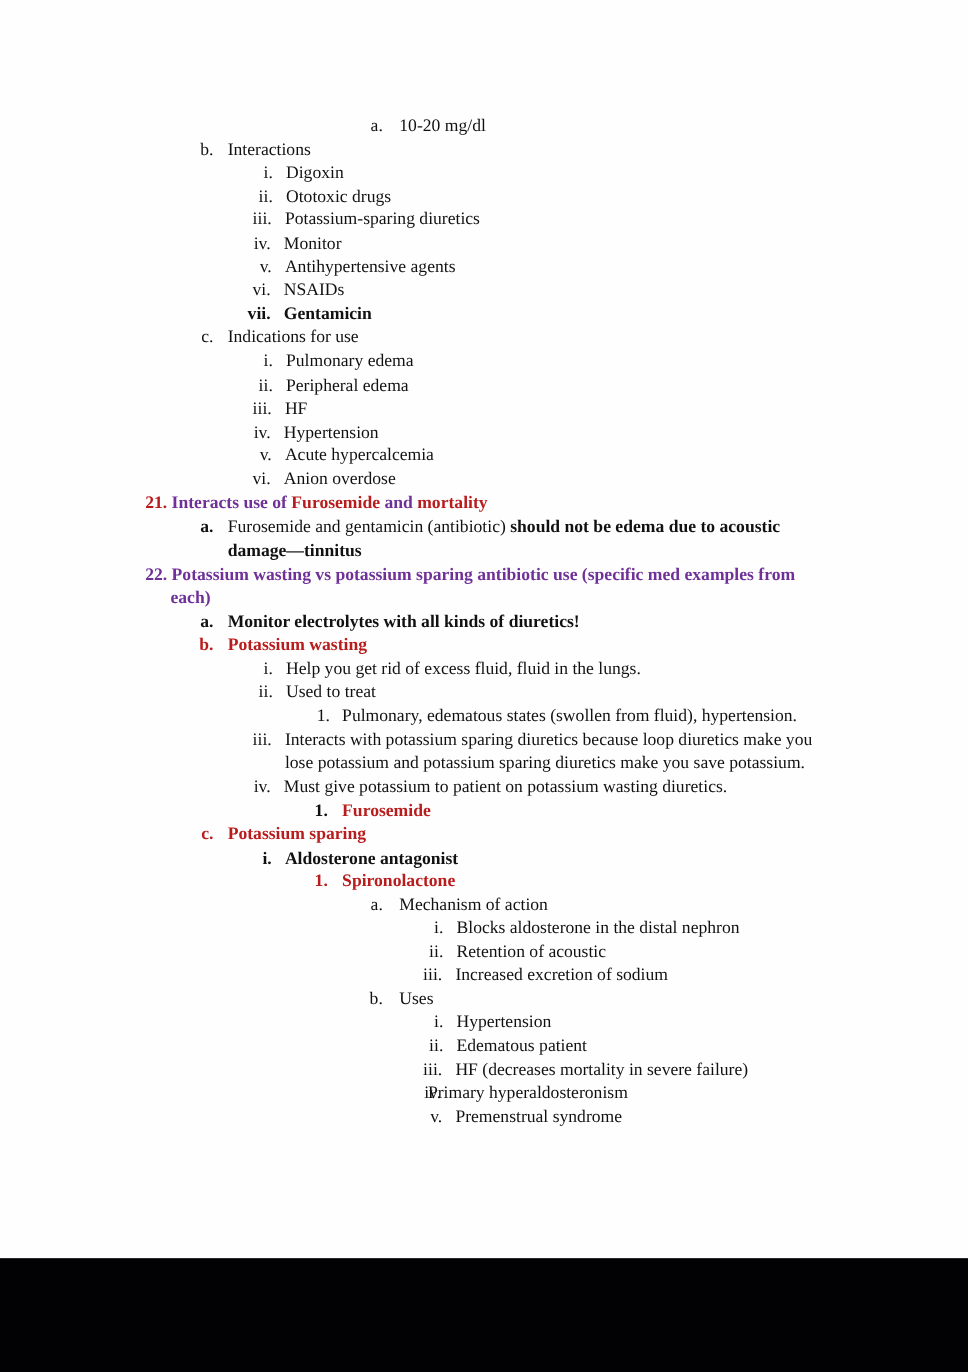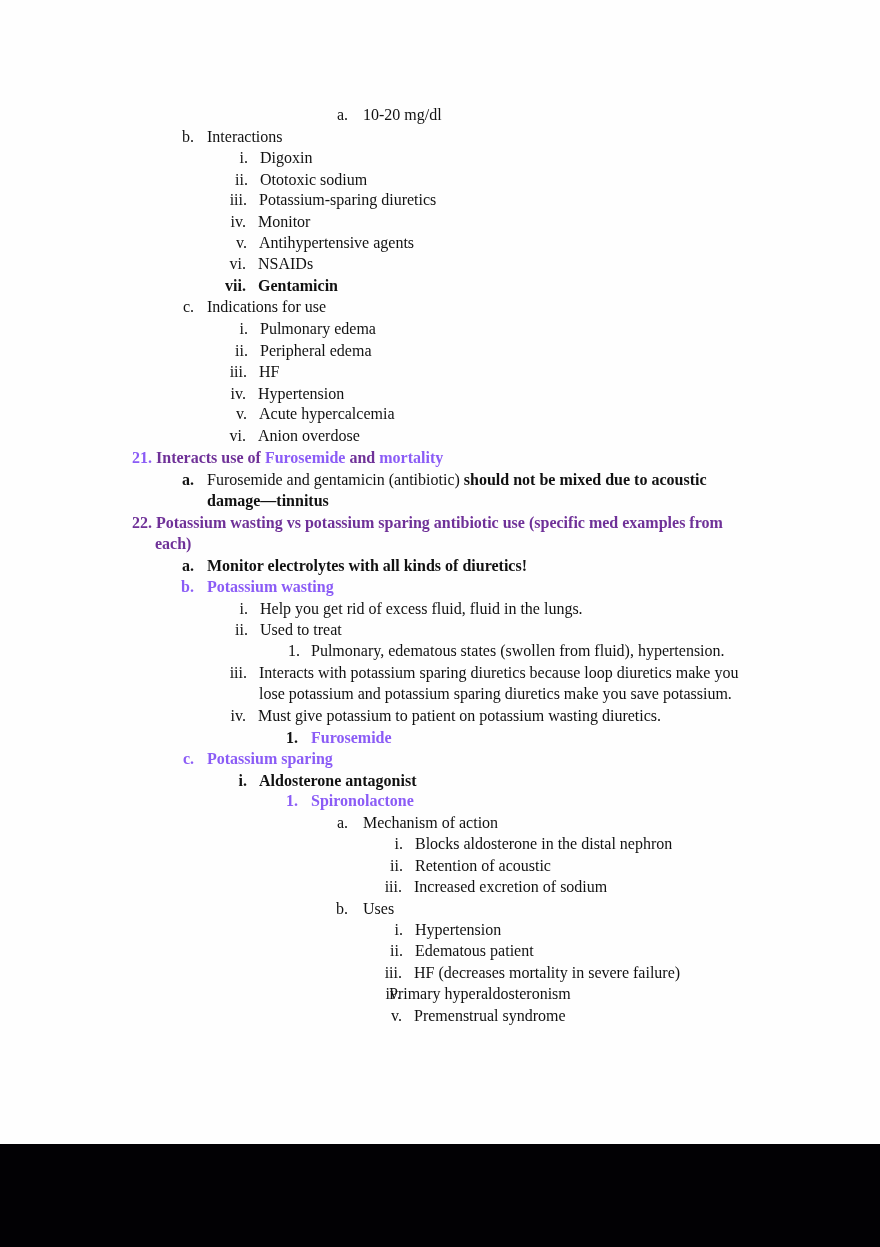--- a/index.html
+++ b/index.html
@@ -3,21 +3,21 @@
 <meta charset="utf-8">
 <style>
   html, body { margin:0; padding:0; }
   body { width:880px; height:1247px; background:#000; position:relative; overflow:hidden;
          font-family:"Liberation Serif","DejaVu Serif",serif; }
   .page { position:absolute; left:0; top:0; width:880px; height:1144px; background:#fefefe; }
   .line { position:absolute; font-size:16px; line-height:21px; white-space:nowrap; color:#111; }
   .num { position:absolute; text-align:right; }
   .txt { position:absolute; }
   .b { font-weight:bold; }
-  .red { color:#8b5cf6; }
+  .red { color:#b91c1c; }
   .purple { color:#6f3198; }
   .black { color:#111; }
   .bottom-bar { position:absolute; left:0; top:1144px; width:880px; height:103px; background:#020104; }
 </style>
 </head>
 <body>
 
 <div class="page">
 
   <div class="line" style="top:104px">
@@ -28,21 +28,21 @@
   <div class="line" style="top:126px">
     <span class="num" style="left:150px;width:44px">b.</span>
     <span class="txt" style="left:207px">Interactions</span>
   </div>
   <div class="line" style="top:147px">
     <span class="num" style="left:200px;width:48px">i.</span>
     <span class="txt" style="left:260px">Digoxin</span>
   </div>
   <div class="line" style="top:169px">
     <span class="num" style="left:200px;width:48px">ii.</span>
-    <span class="txt" style="left:260px">Ototoxic sodium</span>
+    <span class="txt" style="left:260px">Ototoxic drugs</span>
   </div>
   <div class="line" style="top:189px">
     <span class="num" style="left:200px;width:47px">iii.</span>
     <span class="txt" style="left:259px">Potassium-sparing diuretics</span>
   </div>
   <div class="line" style="top:211px">
     <span class="num" style="left:200px;width:46px">iv.</span>
     <span class="txt" style="left:258px">Monitor</span>
   </div>
   <div class="line" style="top:232px">
@@ -89,21 +89,21 @@
 
   <div class="line b" style="top:447px">
     <span class="num red" style="left:110px;width:42px">21.</span>
     <span class="txt" style="left:156px">
       <span class="purple">Interacts use of </span><span class="red">Furosemide</span><span class="purple"> and </span><span class="red">mortality</span>
     </span>
   </div>
   <div class="line" style="top:469px">
     <span class="num b" style="left:150px;width:44px">a.</span>
     <span class="txt" style="left:207px">
-      <span>Furosemide and gentamicin (antibiotic) </span><span class="b">should not be mixed due to acoustic</span>
+      <span>Furosemide and gentamicin (antibiotic) </span><span class="b">should not be edema due to acoustic</span>
     </span>
   </div>
   <div class="line b" style="top:490px">
     <span class="txt" style="left:207px">damage—tinnitus</span>
   </div>
 
   <div class="line b purple" style="top:512px">
     <span class="num" style="left:110px;width:42px">22.</span>
     <span class="txt" style="left:156px">Potassium wasting vs potassium sparing antibiotic use (specific med examples from</span>
   </div>

